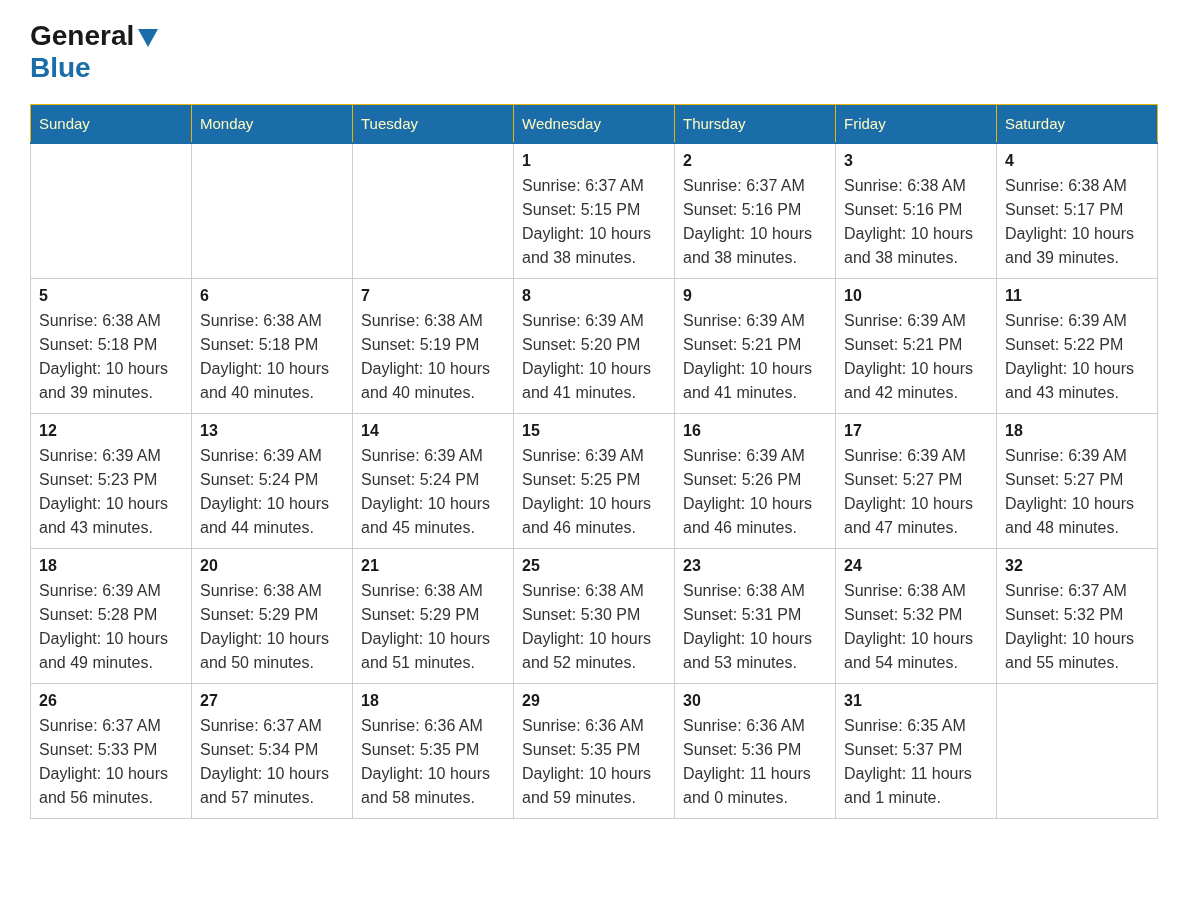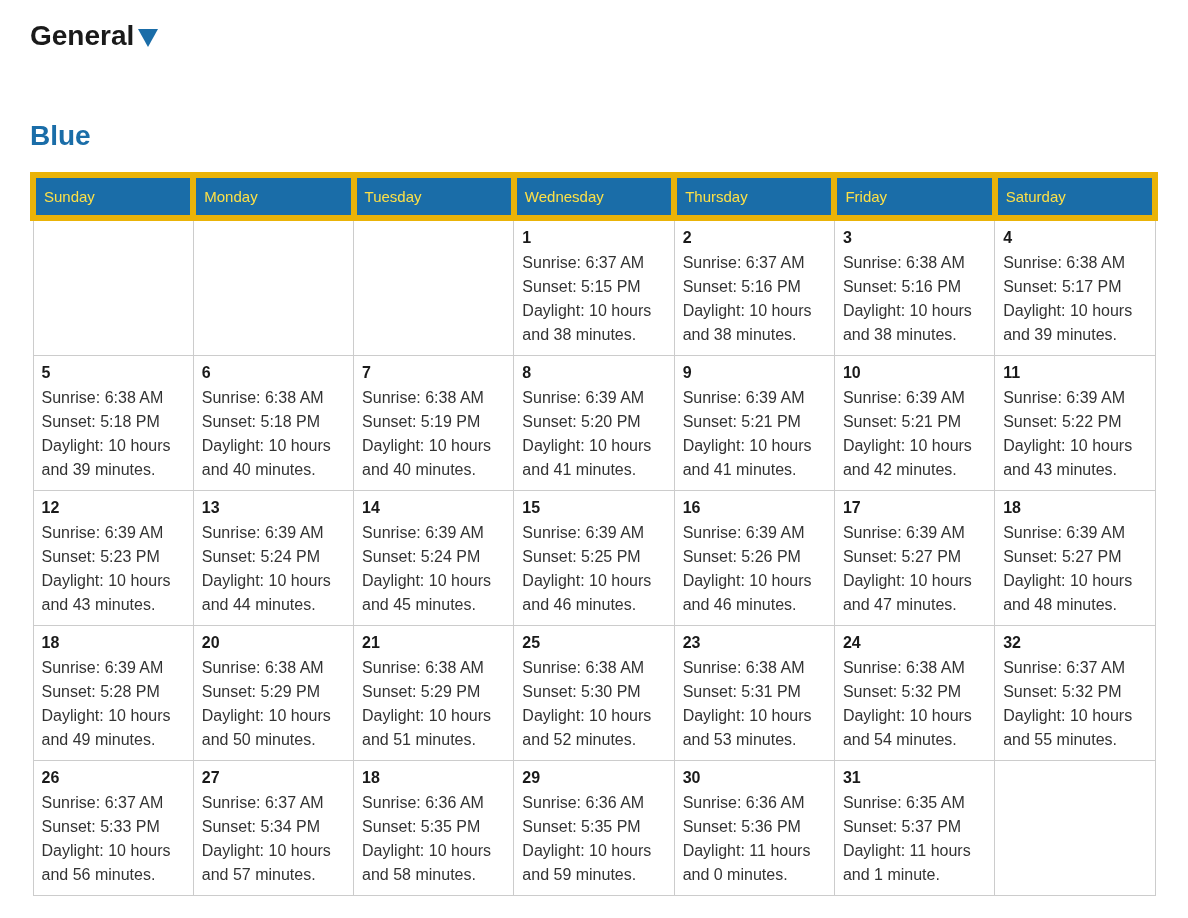--- a/index.html
+++ b/index.html
@@ -13,21 +13,20 @@
     .header {
       display: flex;
       justify-content: space-between;
       align-items: flex-start;
       margin-bottom: 20px;
     }
     .logo {
       display: flex;
       flex-direction: column;
       align-items: flex-start;
-      gap: 36px;
     }
     .logo-text {
       font-size: 28px;
       font-weight: bold;
       color: #1a1a1a;
       display: flex;
       align-items: center;
     }
     .logo-general { color: #1a1a1a; }
     .logo-triangle {
@@ -37,47 +36,46 @@
       border-left: 10px solid transparent;
       border-right: 10px solid transparent;
       border-top: 18px solid #1a6da8;
       margin-left: 4px;
       margin-top: 4px;
     }
     .logo-blue {
       color: #1a6da8;
       font-size: 28px;
       font-weight: bold;
-      margin-top: 32px;
     }
     .title-area {
       text-align: right;
     }
     .month-title {
       font-size: 52px;
       font-weight: normal;
       color: #1a1a1a;
     }
     .location {
       font-size: 20px;
       color: #555;
     }
     table {
       width: 100%;
       border-collapse: collapse;
       table-layout: fixed;
     }
     thead tr th {
       background-color: #1a6da8;
-      color: #fde047;
+      color: #fef9c3;
       padding: 10px 8px;
       font-size: 15px;
       font-weight: normal;
       text-align: left;
-      border: 6px solid #eab308;
+      border: 1px solid #eab308;
     }
     tbody tr td {
       border: 1px solid #ccc;
       vertical-align: top;
       padding: 8px 8px;
       height: 110px;
     }
     .day-num {
       font-size: 16px;
       font-weight: bold;

